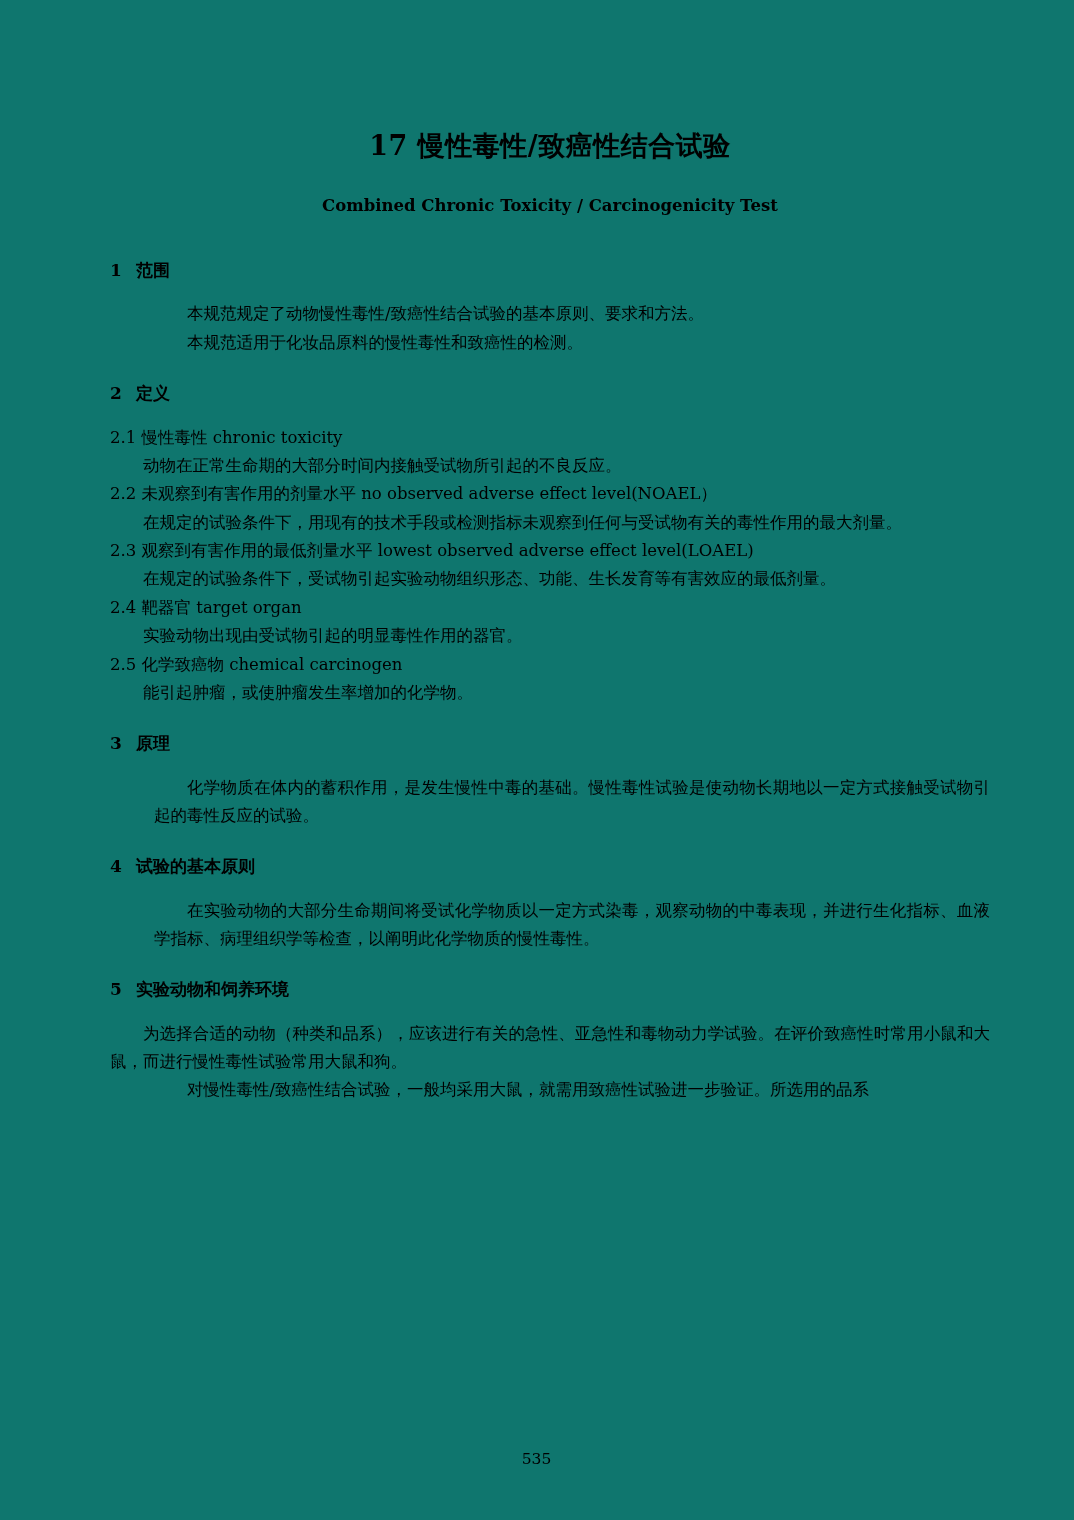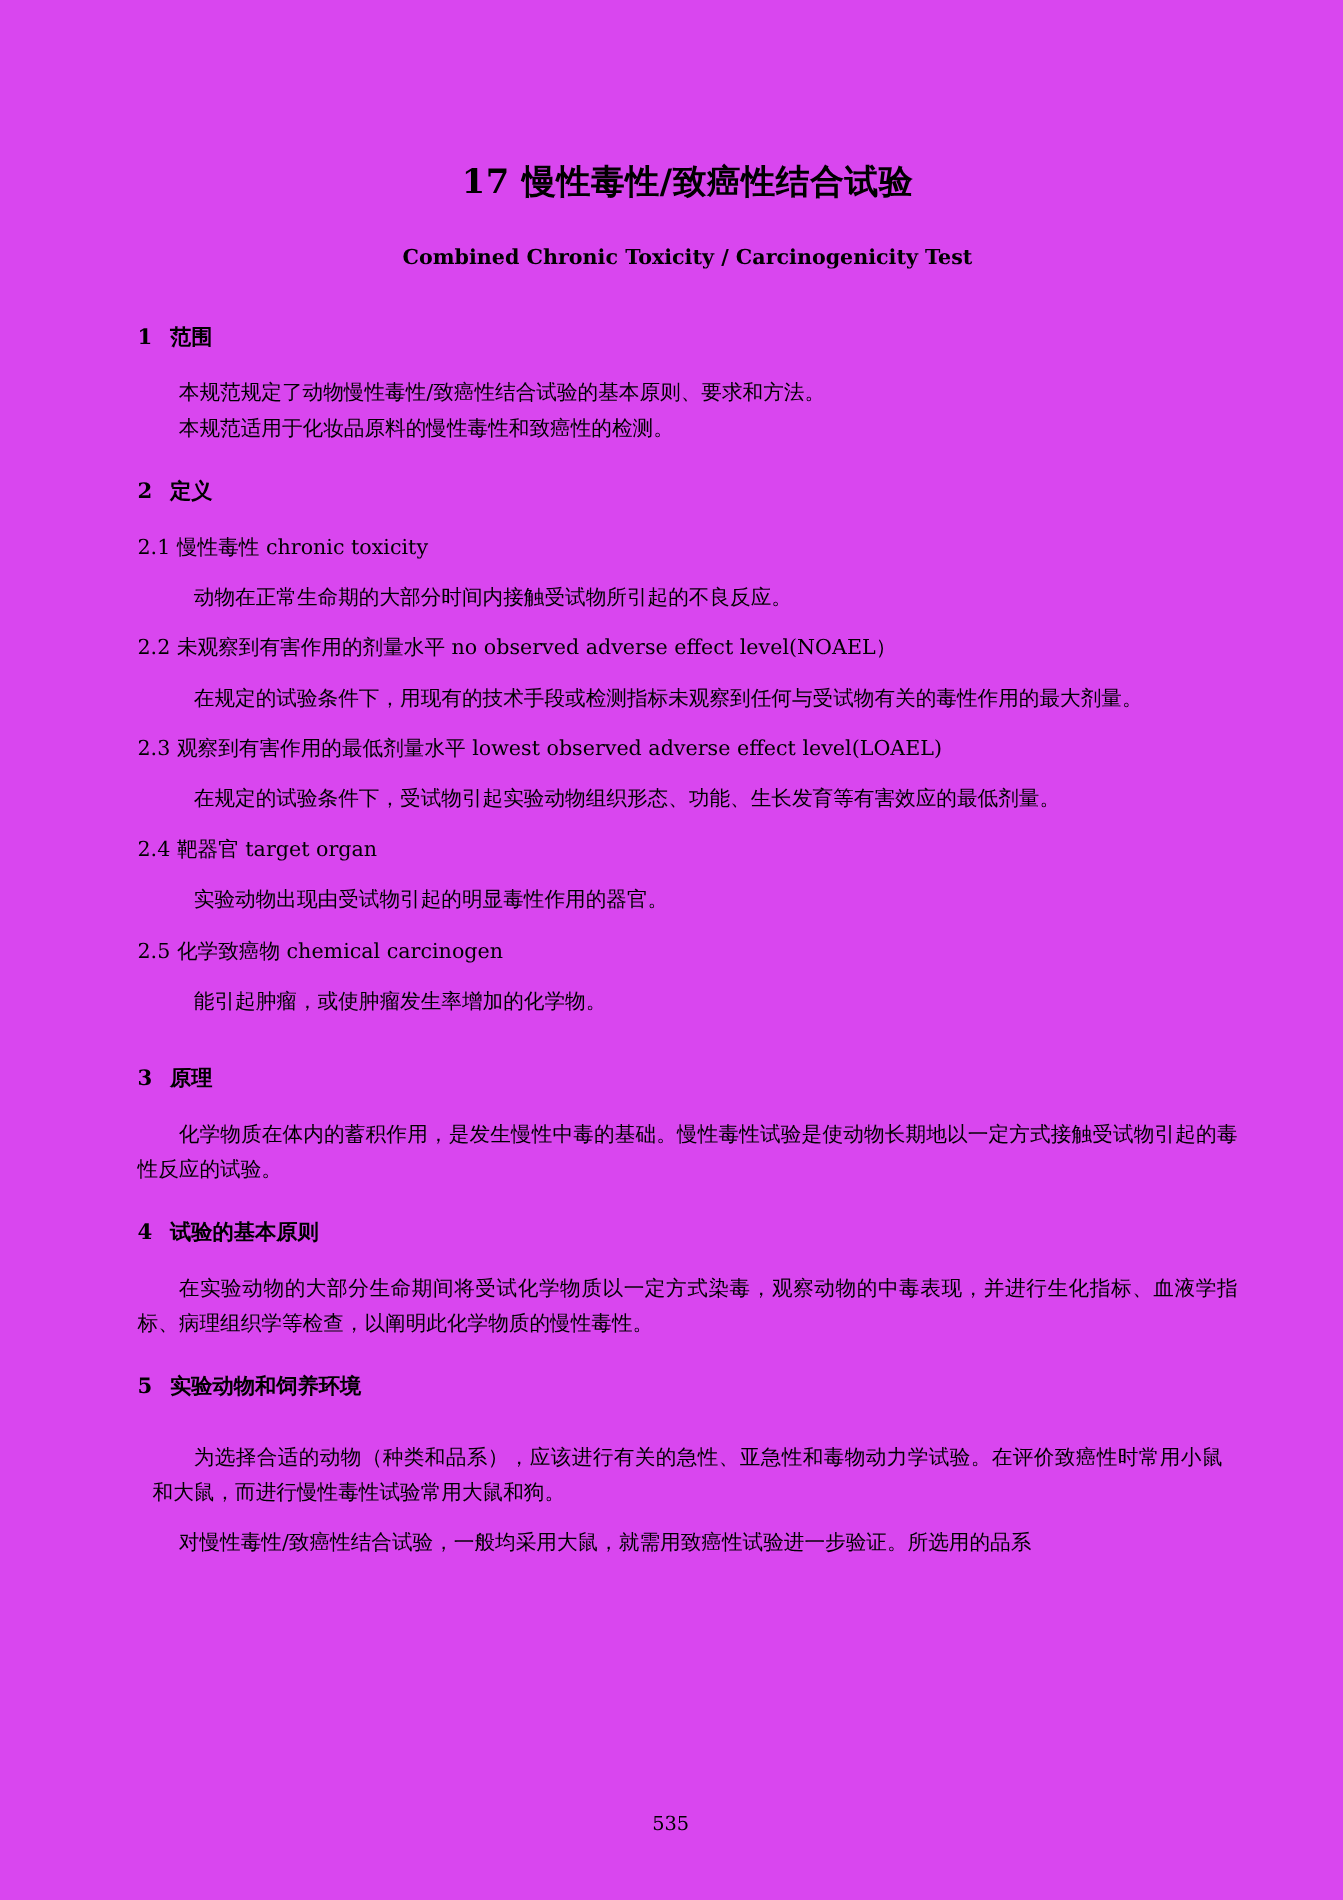--- a/index.html
+++ b/index.html
@@ -9,21 +9,21 @@
   }
   body {
     font-family: "DejaVu Serif", "Liberation Serif", serif;
     color: #000000;
   }
   .page {
     position: relative;
     width: 1074px;
     height: 1520px;
     margin: 0 auto;
-    background: #d946ef;
+    background: #0f766e;
     box-sizing: border-box;
     padding: 130px 84px 40px 110px;
     overflow: hidden;
   }
   .doc-title {
     text-align: center;
     font-size: 27px;
     font-weight: bold;
     letter-spacing: 0.5px;
     margin: 0 0 34px 0;
@@ -48,30 +48,31 @@
     min-width: 26px;
   }
   .para {
     font-size: 16.5px;
     line-height: 1.72;
     margin: 0;
     text-align: justify;
   }
   .indent {
     text-indent: 33px;
+    margin-left: 44px;
   }
   .sub-head {
     font-size: 16.5px;
     line-height: 1.72;
     margin: 0;
   }
   .sub-body {
     font-size: 16.5px;
     line-height: 1.72;
-    margin: 12px;
+    margin: 0;
     text-align: justify;
     text-indent: 33px;
   }
   .gap-sm { height: 10px; }
   .gap-md { height: 20px; }
   .block { margin-bottom: 0; }
   .page-number {
     position: absolute;
     left: 0;
     right: 1px;

